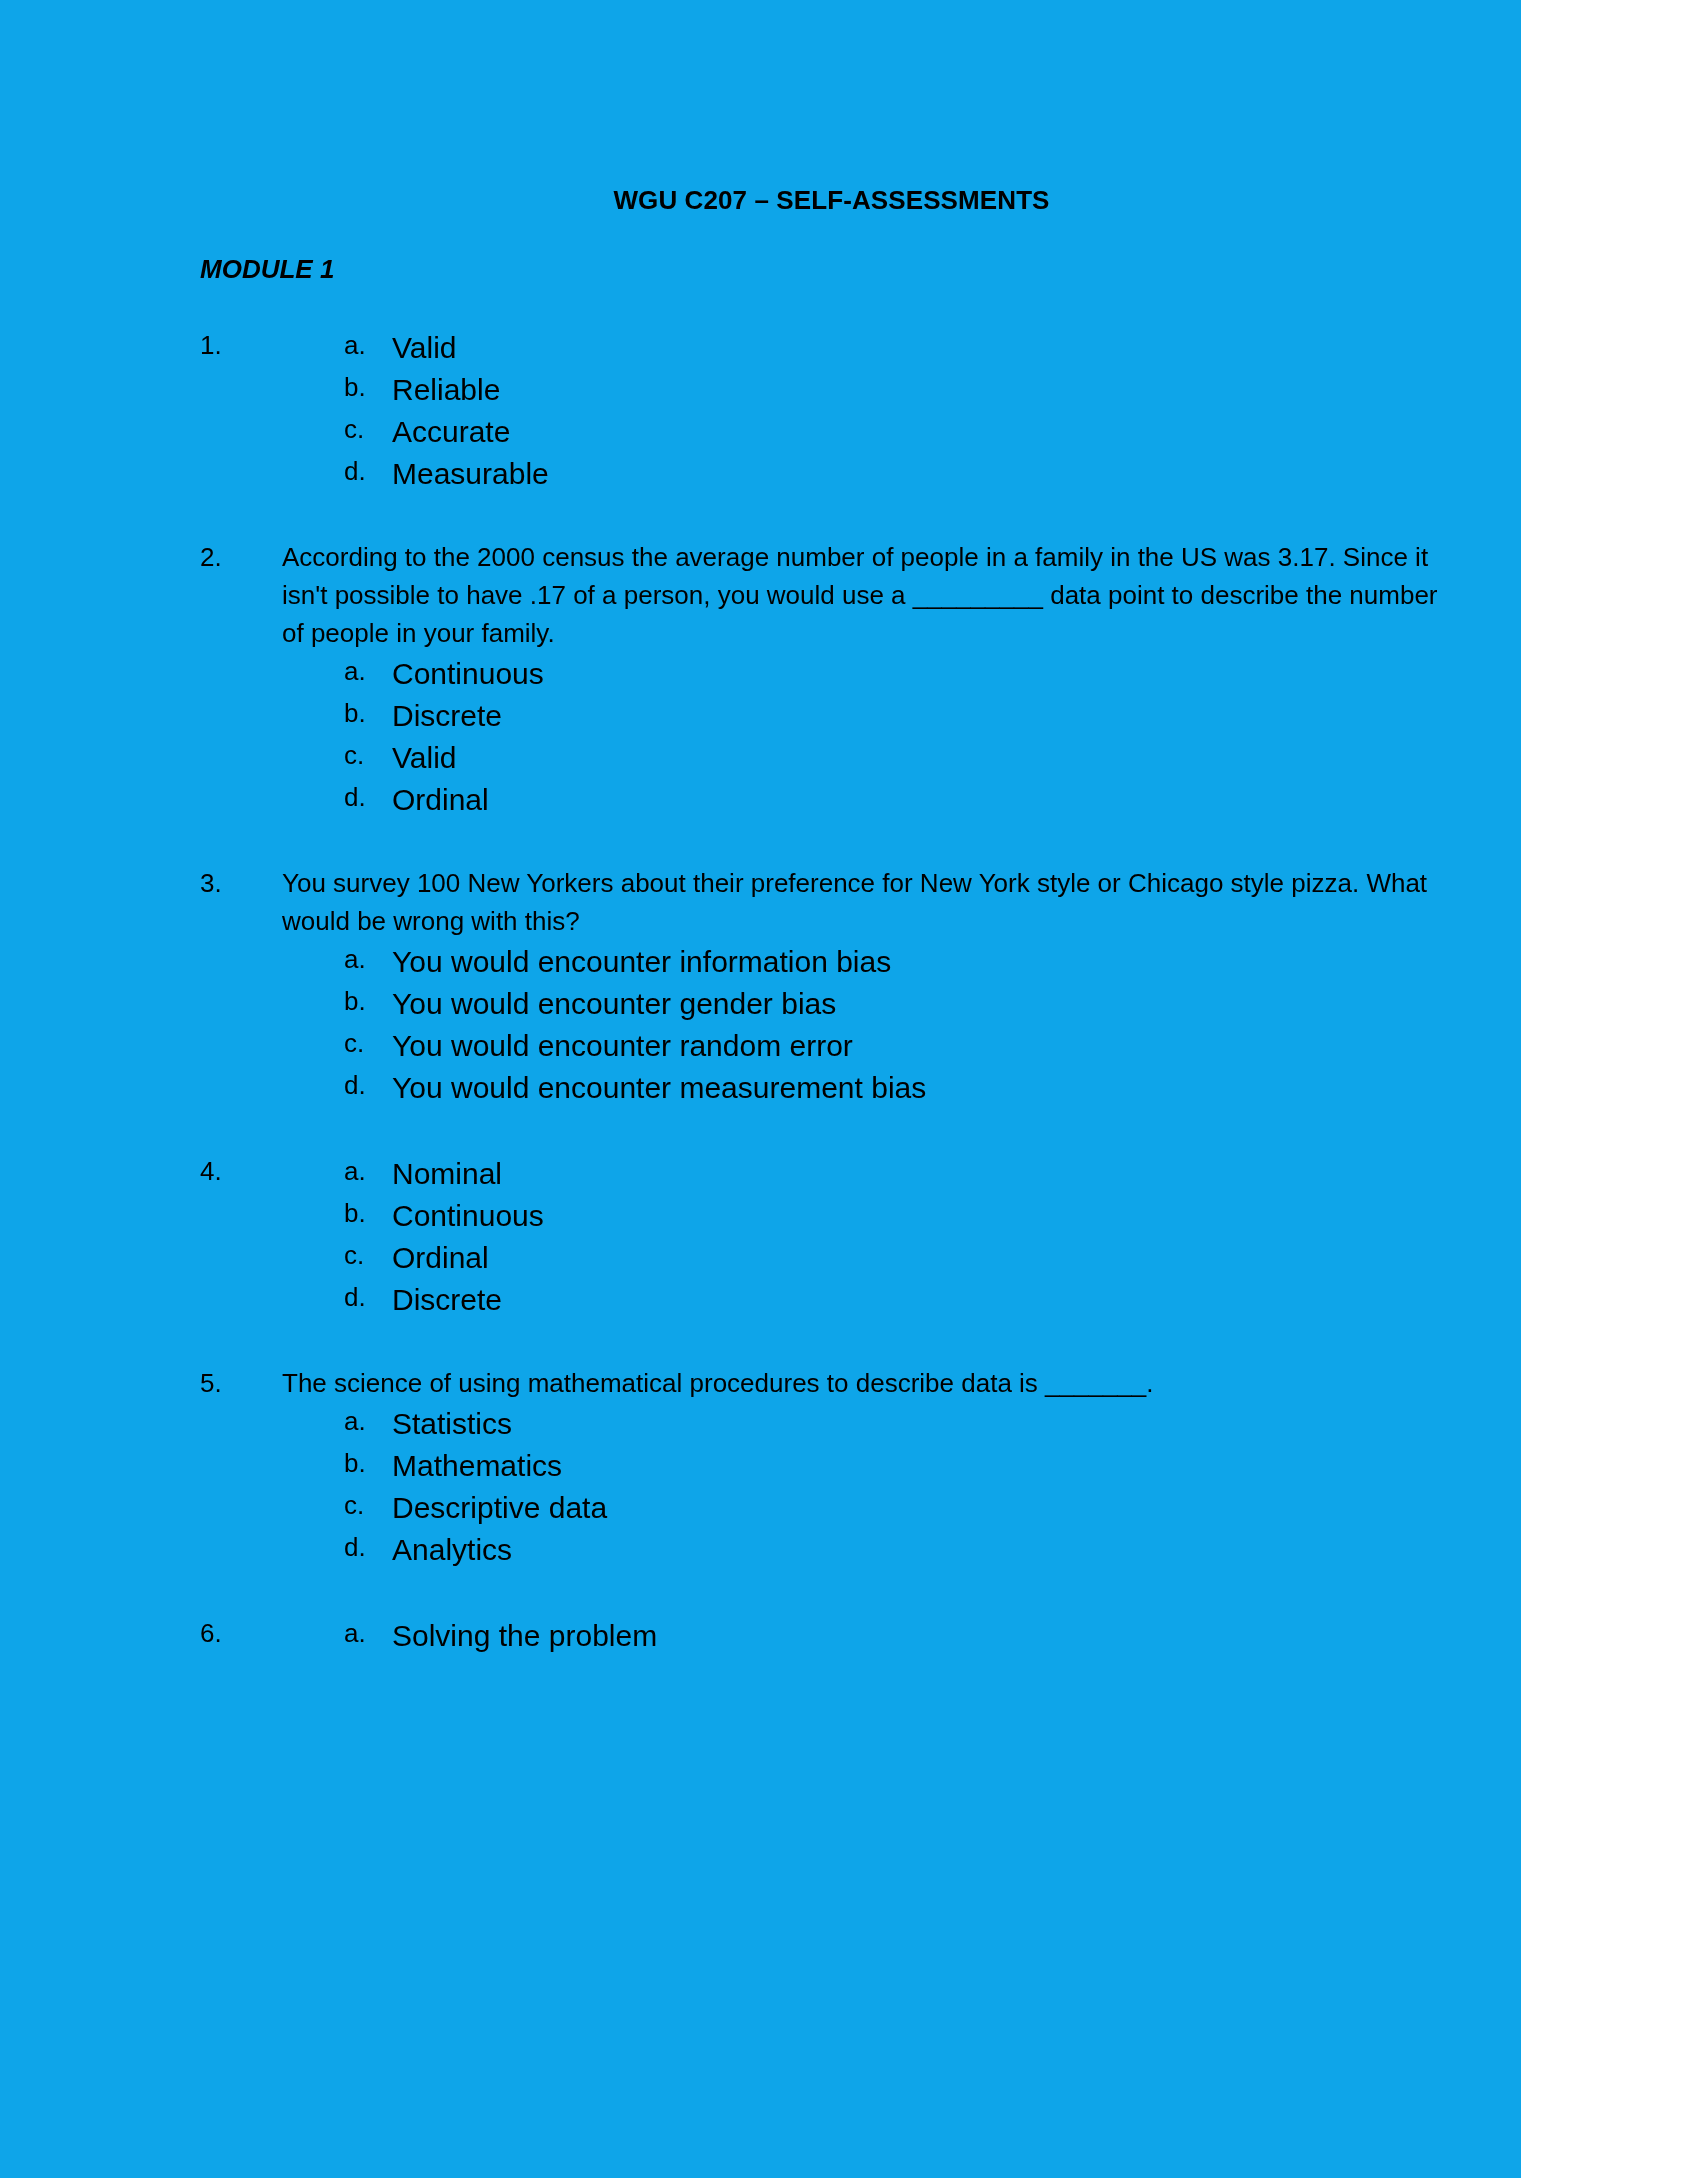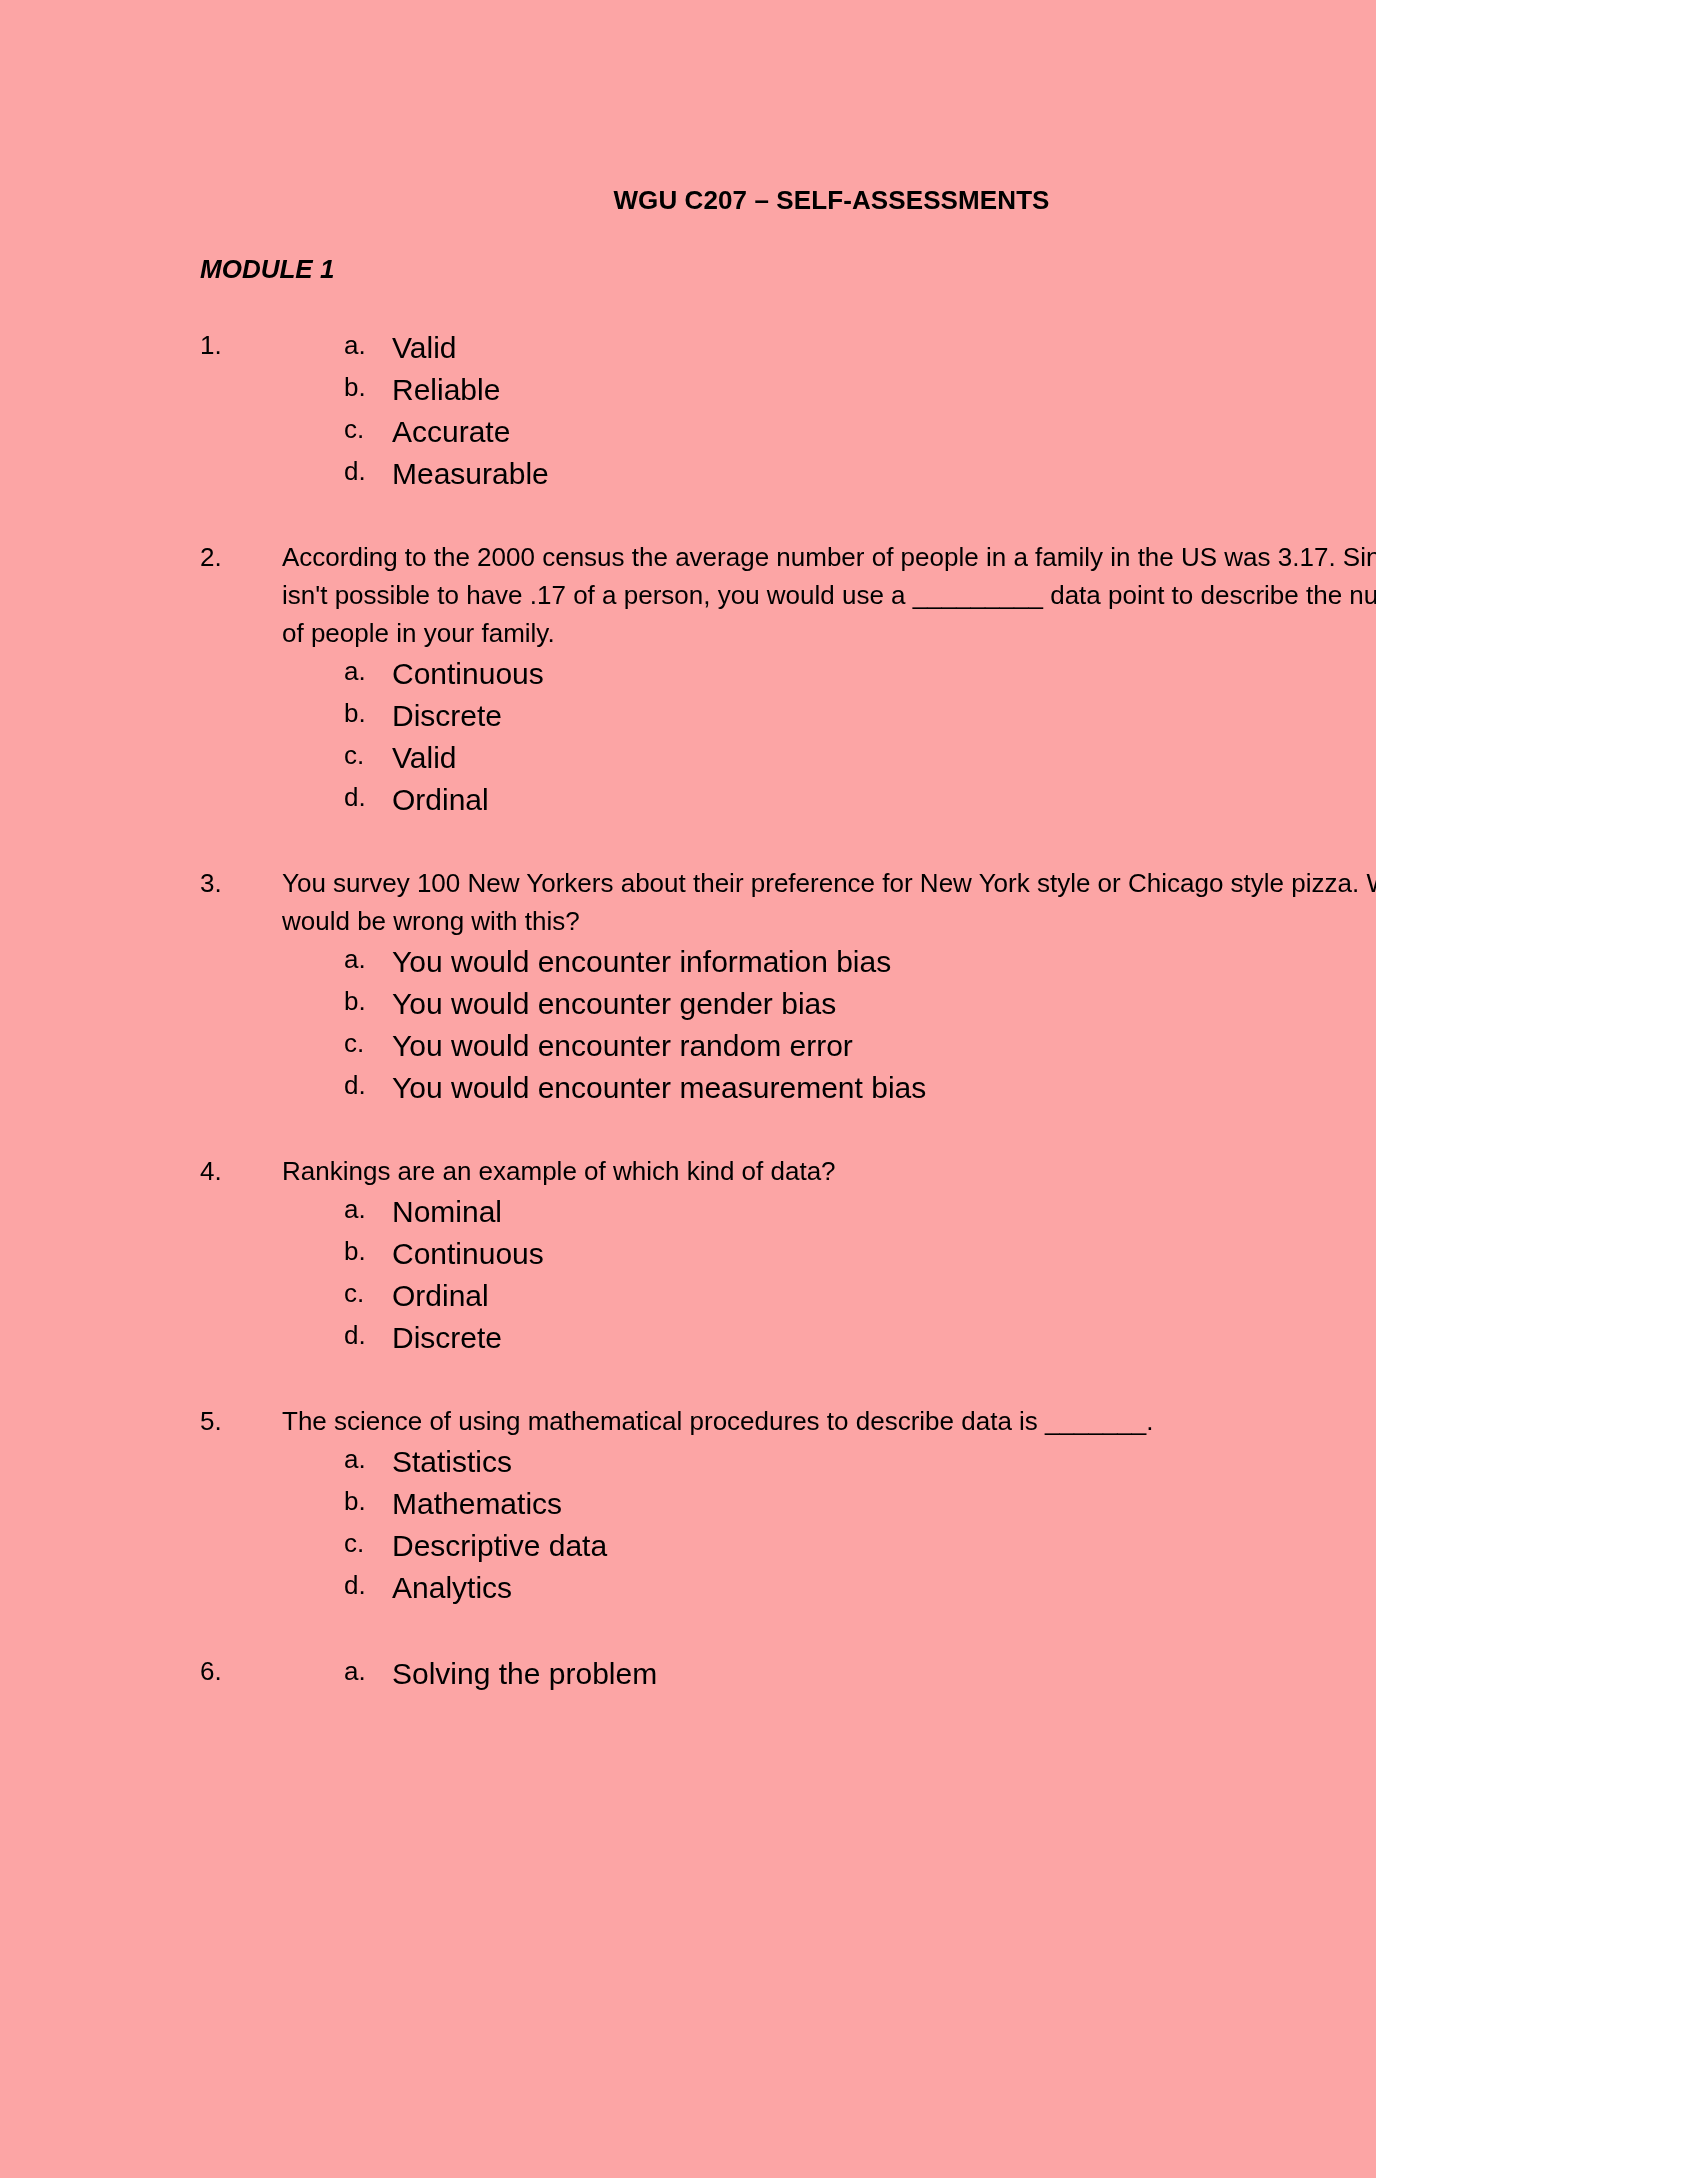--- a/index.html
+++ b/index.html
@@ -10,23 +10,23 @@
   body {
     width: 1683px;
     height: 2178px;
     font-family: "Liberation Sans", sans-serif;
     color: #000000;
     -webkit-font-smoothing: antialiased;
   }
 
   .page {
     position: relative;
-    width: 1376px;
+    width: 1521px;
     height: 2178px;
-    background: #fca5a5;
+    background: #0ea5e9;
     box-sizing: border-box;
     padding: 2px;
     overflow: hidden;
   }
 
   .content {
     position: absolute;
     left: 200px;
     top: 184px;
     width: 1243px;
@@ -147,21 +147,20 @@
           <span class="q-text">You survey 100 New Yorkers about their preference for New York style or Chicago style pizza. What would be wrong with this?</span>
           <ol class="options">
             <li class="option"><span class="opt-letter">a.</span><span class="opt-text">You would encounter information bias</span></li>
             <li class="option"><span class="opt-letter">b.</span><span class="opt-text">You would encounter gender bias</span></li>
             <li class="option"><span class="opt-letter">c.</span><span class="opt-text">You would encounter random error</span></li>
             <li class="option"><span class="opt-letter">d.</span><span class="opt-text">You would encounter measurement bias</span></li>
           </ol>
         </li>
         <li class="question">
           <span class="q-num">4.</span>
-          <span class="q-text">Rankings are an example of which kind of data?</span>
           <ol class="options">
             <li class="option"><span class="opt-letter">a.</span><span class="opt-text">Nominal</span></li>
             <li class="option"><span class="opt-letter">b.</span><span class="opt-text">Continuous</span></li>
             <li class="option"><span class="opt-letter">c.</span><span class="opt-text">Ordinal</span></li>
             <li class="option"><span class="opt-letter">d.</span><span class="opt-text">Discrete</span></li>
           </ol>
         </li>
         <li class="question">
           <span class="q-num">5.</span>
           <span class="q-text">The science of using mathematical procedures to describe data is _______.</span>

